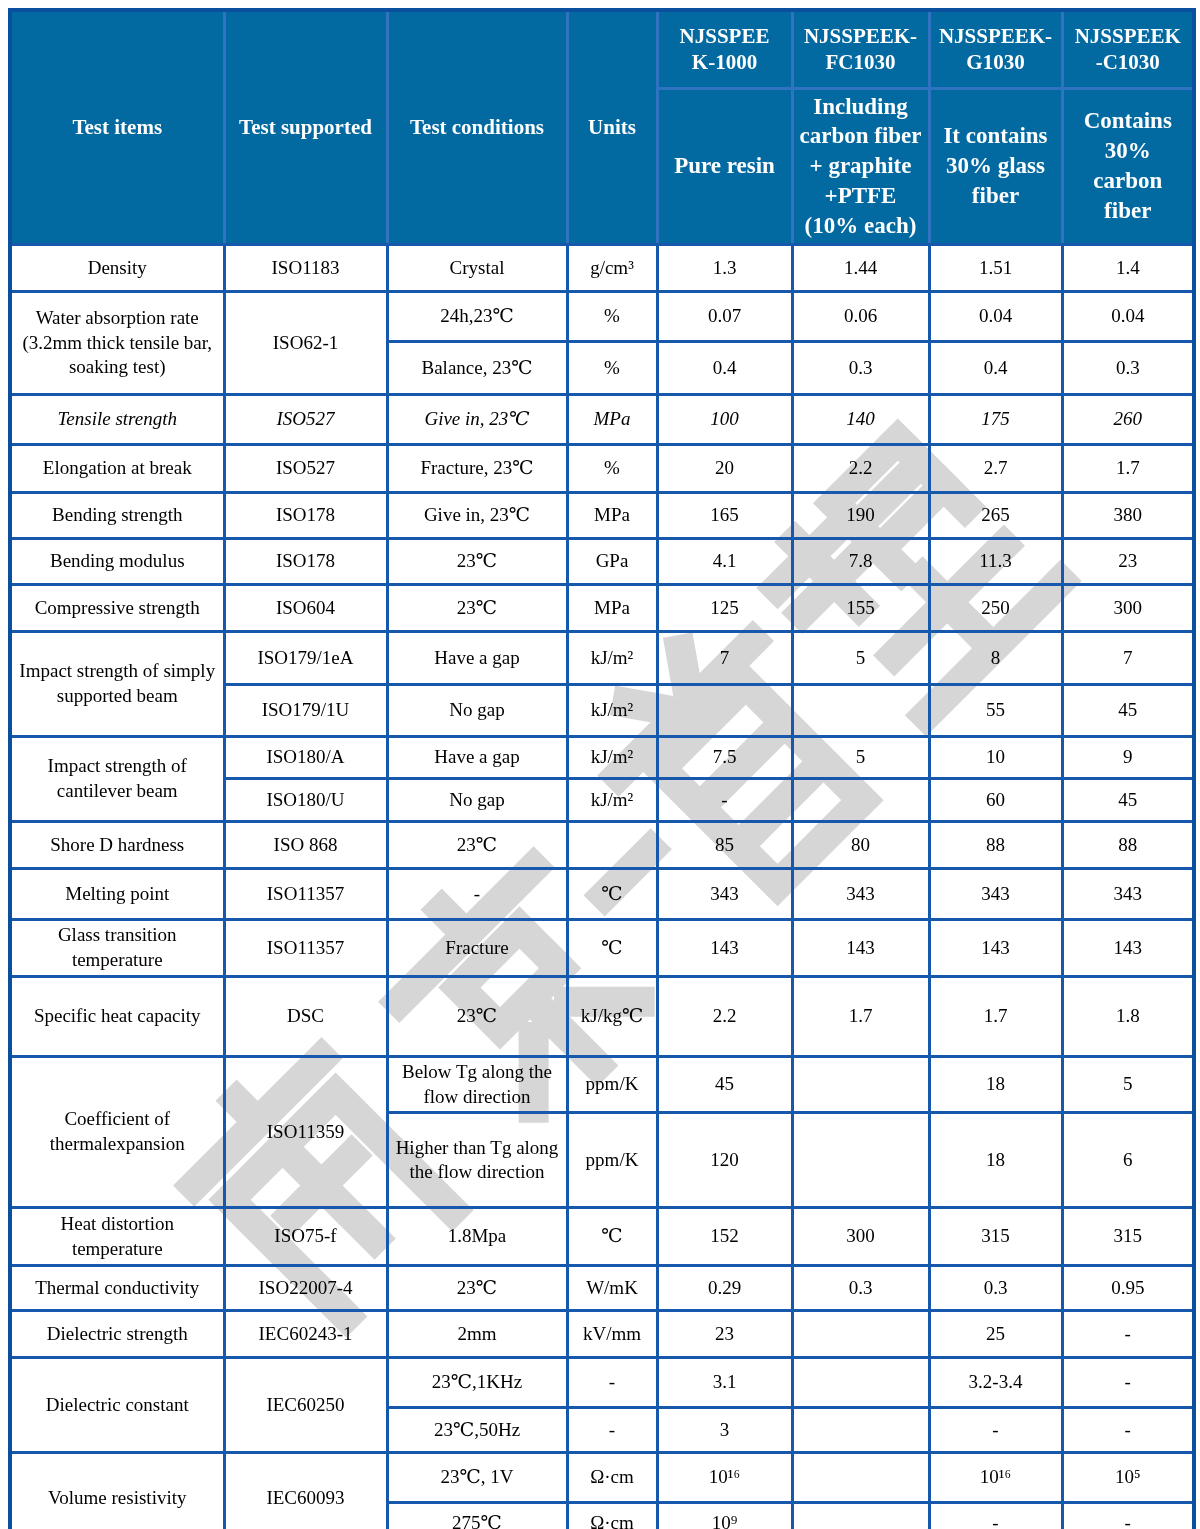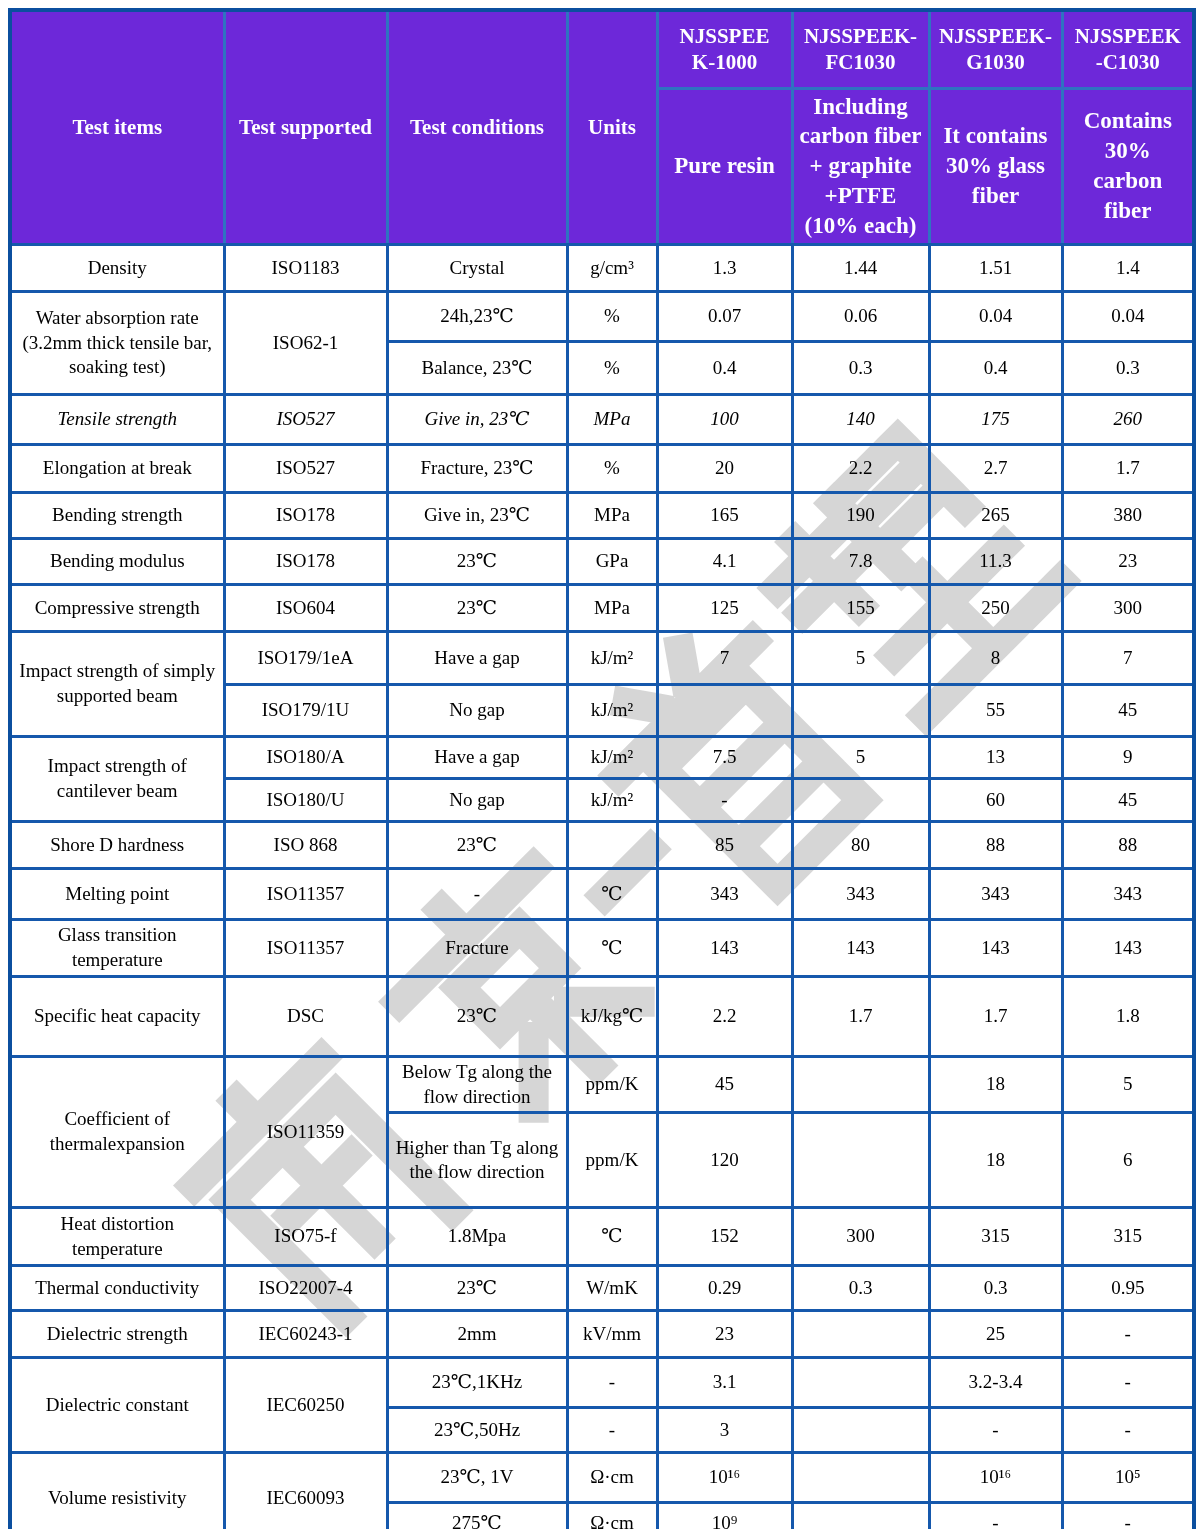--- a/index.html
+++ b/index.html
@@ -16,21 +16,21 @@
   table.spec{
     position:absolute;left:8px;top:8px;z-index:1;
     width:1184px;
     border-collapse:collapse;
     table-layout:fixed;
     background:transparent;
     border:4px solid #0b4f9f;
     border-bottom-width:10px;
   }
   thead th{
-    background:#6d28d9;
+    background:#0369a1;
     color:#ffffff;
     font-weight:bold;
     font-size:21px;
     line-height:1.25;
     border:3px solid #2f73c1;
     padding:2px 6px;
     text-align:center;vertical-align:middle;
   }
   thead th.model{white-space:pre-line;}
   thead th.desc{font-size:23px;line-height:1.3;}
@@ -210,21 +210,21 @@
           <td>55</td>
           <td>45</td>
         </tr>
         <tr style="height: 42px;">
           <td rowspan="2">Impact strength of cantilever beam</td>
           <td>ISO180/A</td>
           <td>Have a gap</td>
           <td>kJ/m²</td>
           <td>7.5</td>
           <td>5</td>
-          <td>13</td>
+          <td>10</td>
           <td>9</td>
         </tr>
         <tr style="height: 43px;">
           <td>ISO180/U</td>
           <td>No gap</td>
           <td>kJ/m²</td>
           <td>-</td>
           <td></td>
           <td>60</td>
           <td>45</td>

